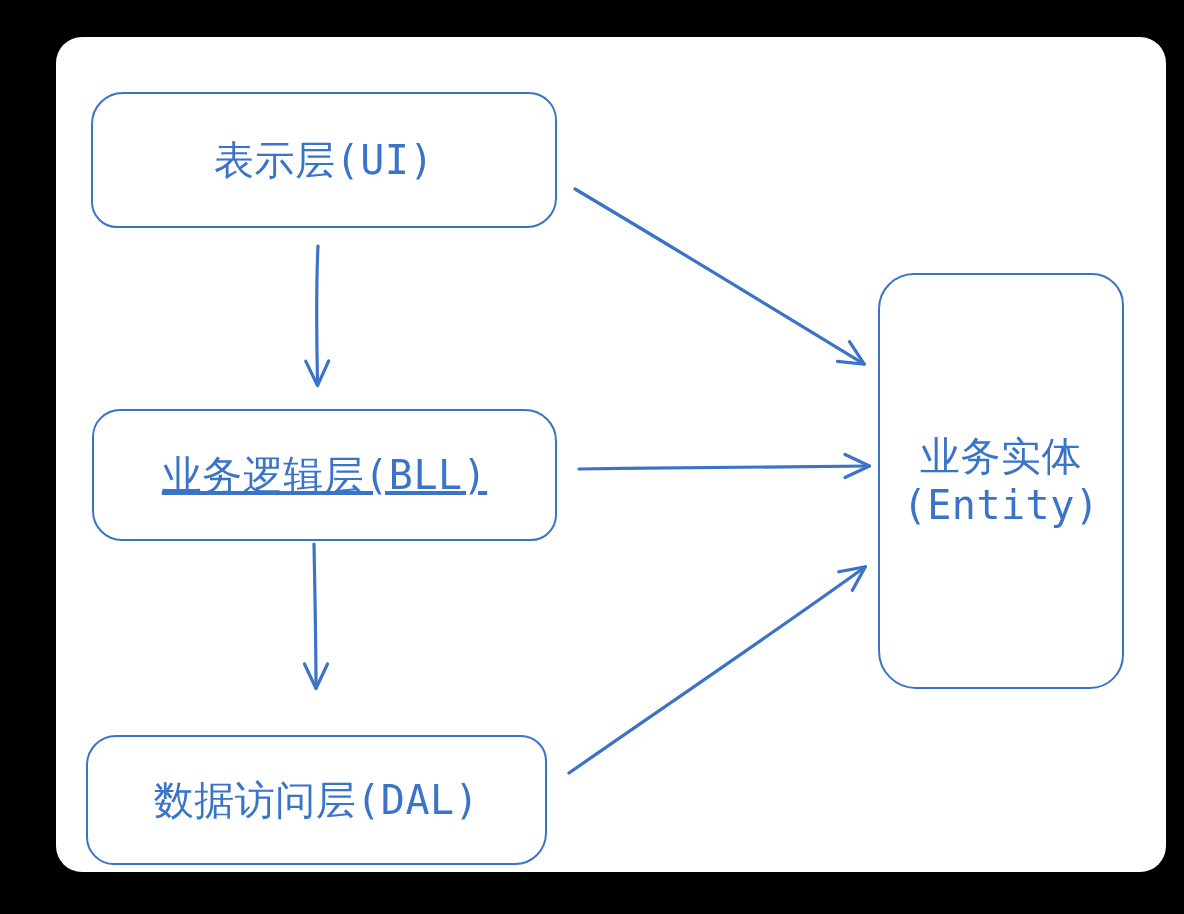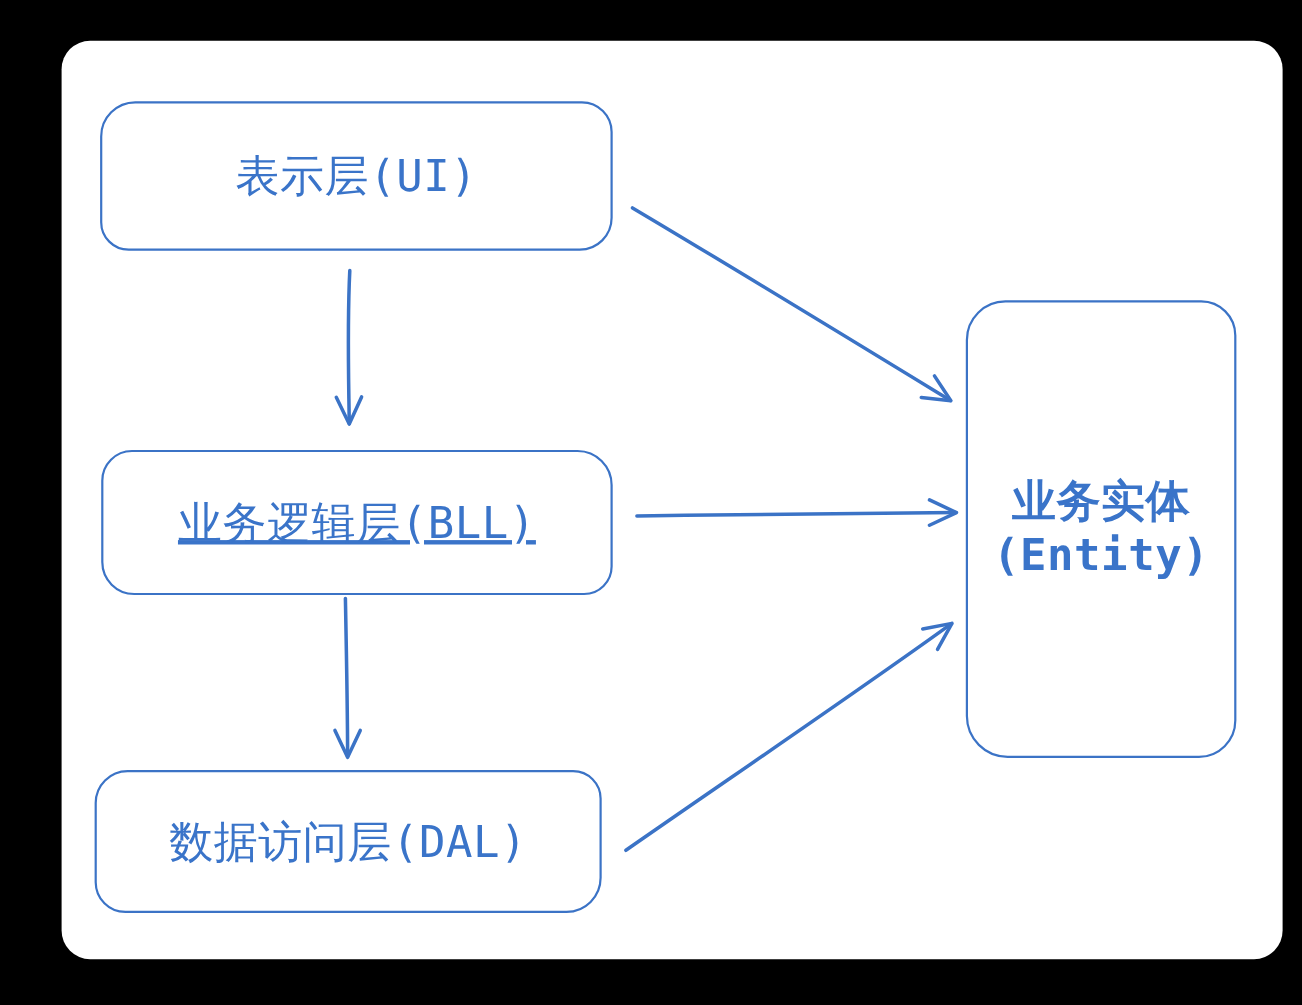--- a/index.html
+++ b/index.html
@@ -45,27 +45,26 @@
   .node-ui {
     left: 72px;  top: 92px;  width: 466px; height: 136px;
     border-radius: 32px 28px 30px 26px;
   }
   .node-bll {
     left: 73px;  top: 409px; width: 465px; height: 132px;
     border-radius: 28px 32px 26px 30px;
     text-decoration: underline;
   }
   .node-dal {
-    left: 67px;  top: 700px; width: 461px; height: 130px;
+    left: 67px;  top: 735px; width: 461px; height: 130px;
     border-radius: 30px 26px 32px 28px;
   }
   .node-entity {
     left: 859px; top: 273px; width: 246px; height: 416px;
     border-radius: 36px 32px 34px 38px;
-    font-weight: bold;
   }
   .node-entity .label { line-height: 49px; }
   .edges {
     position: absolute;
     left: 0; top: 0;
     width: 1184px;
     height: 914px;
     z-index: 3;
     pointer-events: none;
   }

